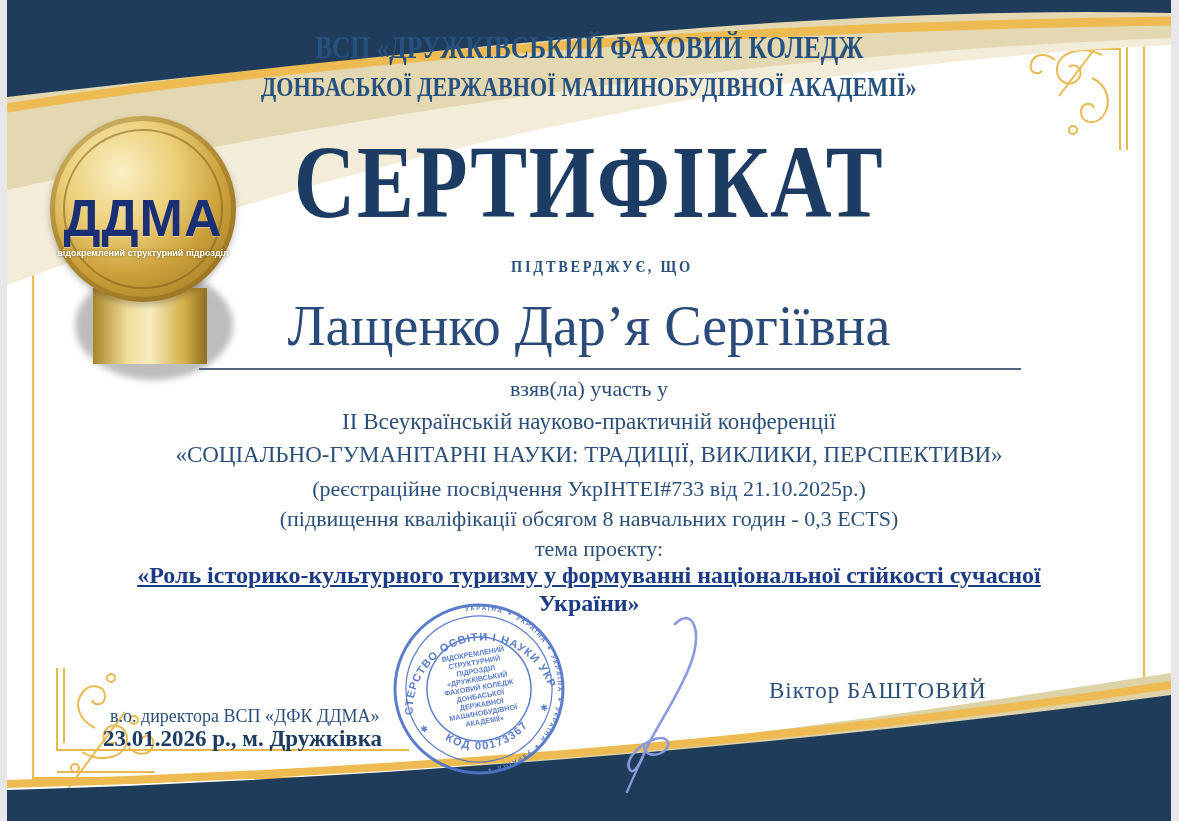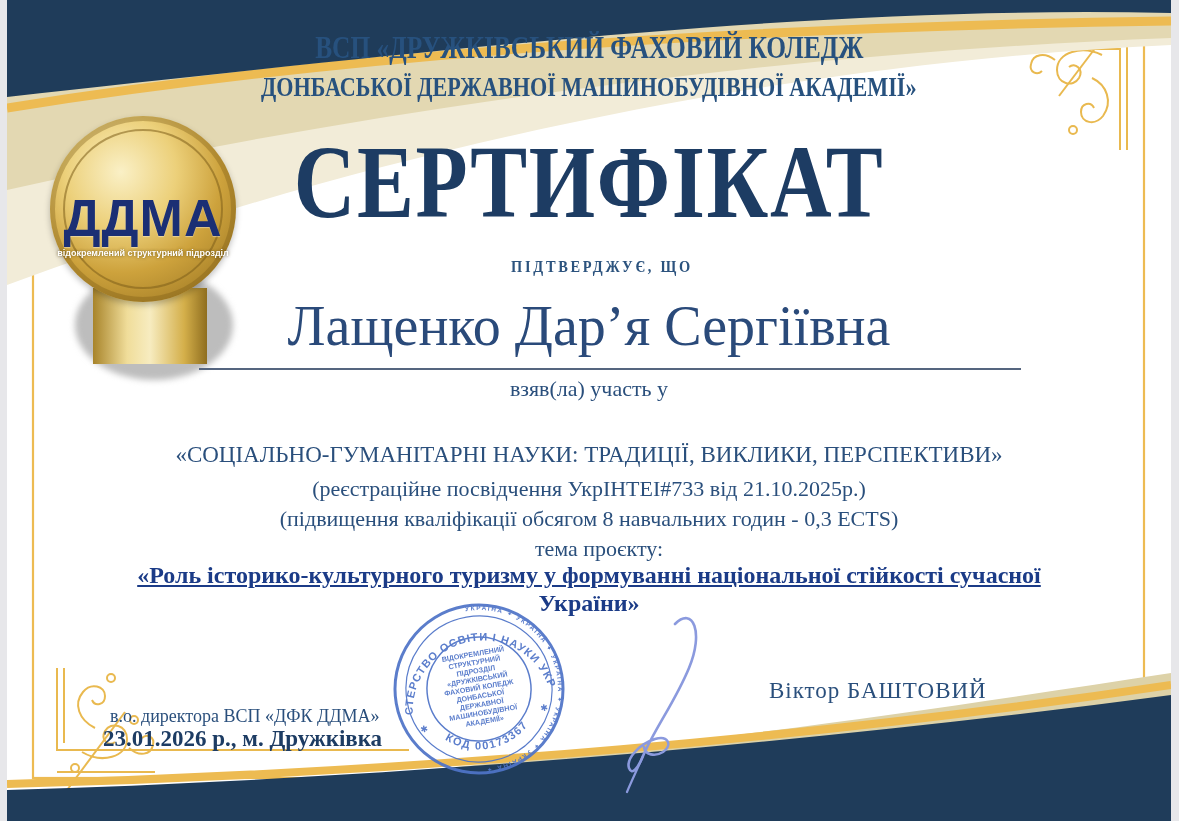--- a/index.html
+++ b/index.html
@@ -89,20 +89,21 @@
     </div>
 
     <div class="abs ctr" style="top:258px;font-size:16px;font-weight:600;letter-spacing:3px;color:#2c537e;padding-left:25px;">
       <span class="fitx9">ПІДТВЕРДЖУЄ, ЩО</span>
     </div>
 
     <div class="abs ctr" style="top:294px;font-size:56px;color:#2a4a7a;">Лащенко Дар’я Сергіївна</div>
     <div class="abs" style="left:192px;top:368px;width:822px;height:2px;background:#55657f;"></div>
 
     <div class="abs ctr body-line" style="top:376px;font-size:22px;">взяв(ла) участь у</div>
+    <div class="abs ctr body-line" style="top:409px;font-size:23px;">ІІ Всеукраїнській науково-практичній конференції</div>
     <div class="abs ctr body-line" style="top:442px;font-size:23px;">«СОЦІАЛЬНО-ГУМАНІТАРНІ НАУКИ: ТРАДИЦІЇ, ВИКЛИКИ, ПЕРСПЕКТИВИ»</div>
     <div class="abs ctr body-line" style="top:476px;font-size:22px;">(реєстраційне посвідчення УкрІНТЕІ#733 від 21.10.2025р.)</div>
     <div class="abs ctr body-line" style="top:506px;font-size:22px;">(підвищення кваліфікації обсягом 8 навчальних годин - 0,3 ECTS)</div>
     <div class="abs ctr body-line" style="top:536px;font-size:22px;padding-left:20px;">тема проєкту:</div>
     <div class="abs ctr" style="top:562px;font-size:24px;font-weight:bold;color:#1b3b87;text-decoration:underline;">«Роль історико-культурного туризму у формуванні національної стійкості сучасної</div>
     <div class="abs ctr" style="top:590px;font-size:24px;font-weight:bold;color:#1b3b87;">України»</div>
 
     <div class="abs body-line" style="left:103px;top:686px;font-size:18px;margin-top:20px;">в.о. директора ВСП «ДФК ДДМА»</div>
     <div class="abs" style="left:96px;top:726px;font-size:23px;font-weight:bold;color:#1d3c63;">23.01.2026 р., м. Дружківка</div>
     <div class="abs body-line" style="left:762px;top:678px;font-size:23px;letter-spacing:1px;">Віктор БАШТОВИЙ</div>

